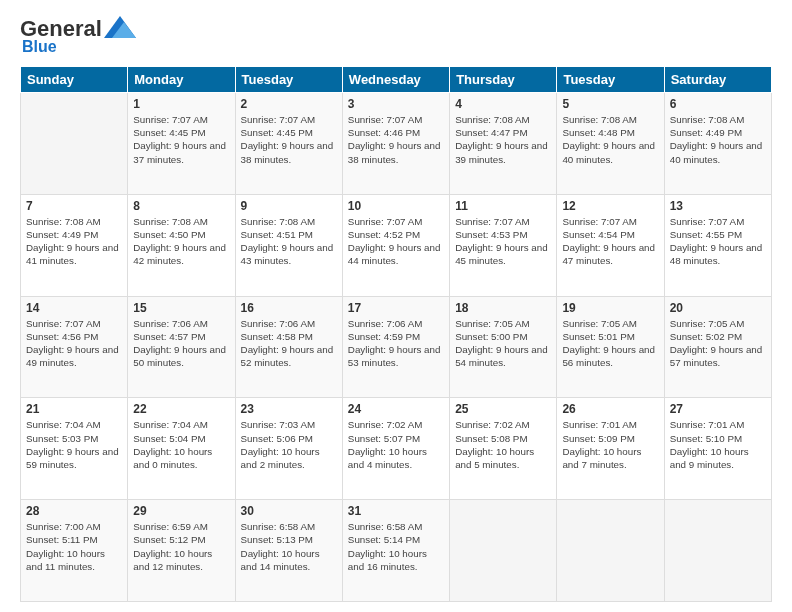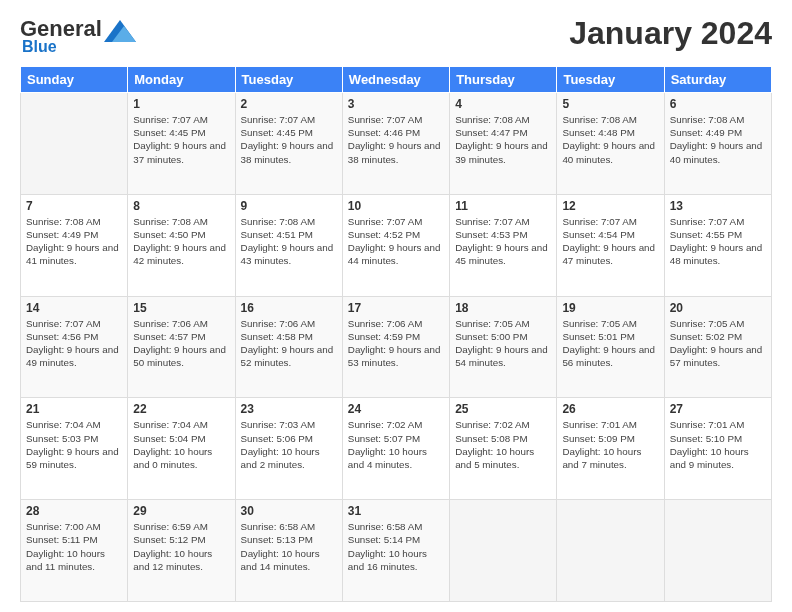--- a/index.html
+++ b/index.html
@@ -42,21 +42,21 @@
       font-weight: normal;
       color: #555;
     }
     .calendar {
       flex: 1;
       border-collapse: collapse;
       width: 100%;
       table-layout: fixed;
     }
     .calendar thead tr th {
-      background: #3b82f6;
+      background: #0369a1;
       color: #fff;
       font-size: 13px;
       font-weight: bold;
       padding: 5px 6px;
       text-align: left;
       border: 1px solid #fff;
     }
     .calendar tbody tr td {
       vertical-align: top;
       font-size: 10.5px;
@@ -85,31 +85,30 @@
     .empty-cell {
       background: #f5f5f5 !important;
     }
   </style>
 </head>
 <body>
 
 <div class="page">
   <div class="header">
     <div class="logo">
-      <div style="display:flex;align-items:flex-end;">
+      <div style="display:flex;align-items:center;">
         <span style="font-size:22px;font-weight:bold;color:#333;">General</span>
         <svg width="32" height="22" viewBox="0 0 32 22" style="margin-left:2px;margin-top:-4px;">
           <polygon points="0,22 16,0 32,22" fill="#1a73c8"></polygon>
           <polygon points="8,22 20,6 32,22" fill="#5aade8"></polygon>
         </svg>
       </div>
       <span style="font-size:16px;font-weight:bold;color:#1a73c8;margin-top:-4px;padding-left:2px;">Blue</span>
     </div>
     <div class="title-block">
-      <h1>January 2024</h1>
     </div>
   </div>
 
   <table class="calendar">
     <thead>
       <tr>
       <th>Sunday</th>
           <th>Monday</th>
           <th>Tuesday</th>
           <th>Wednesday</th>

